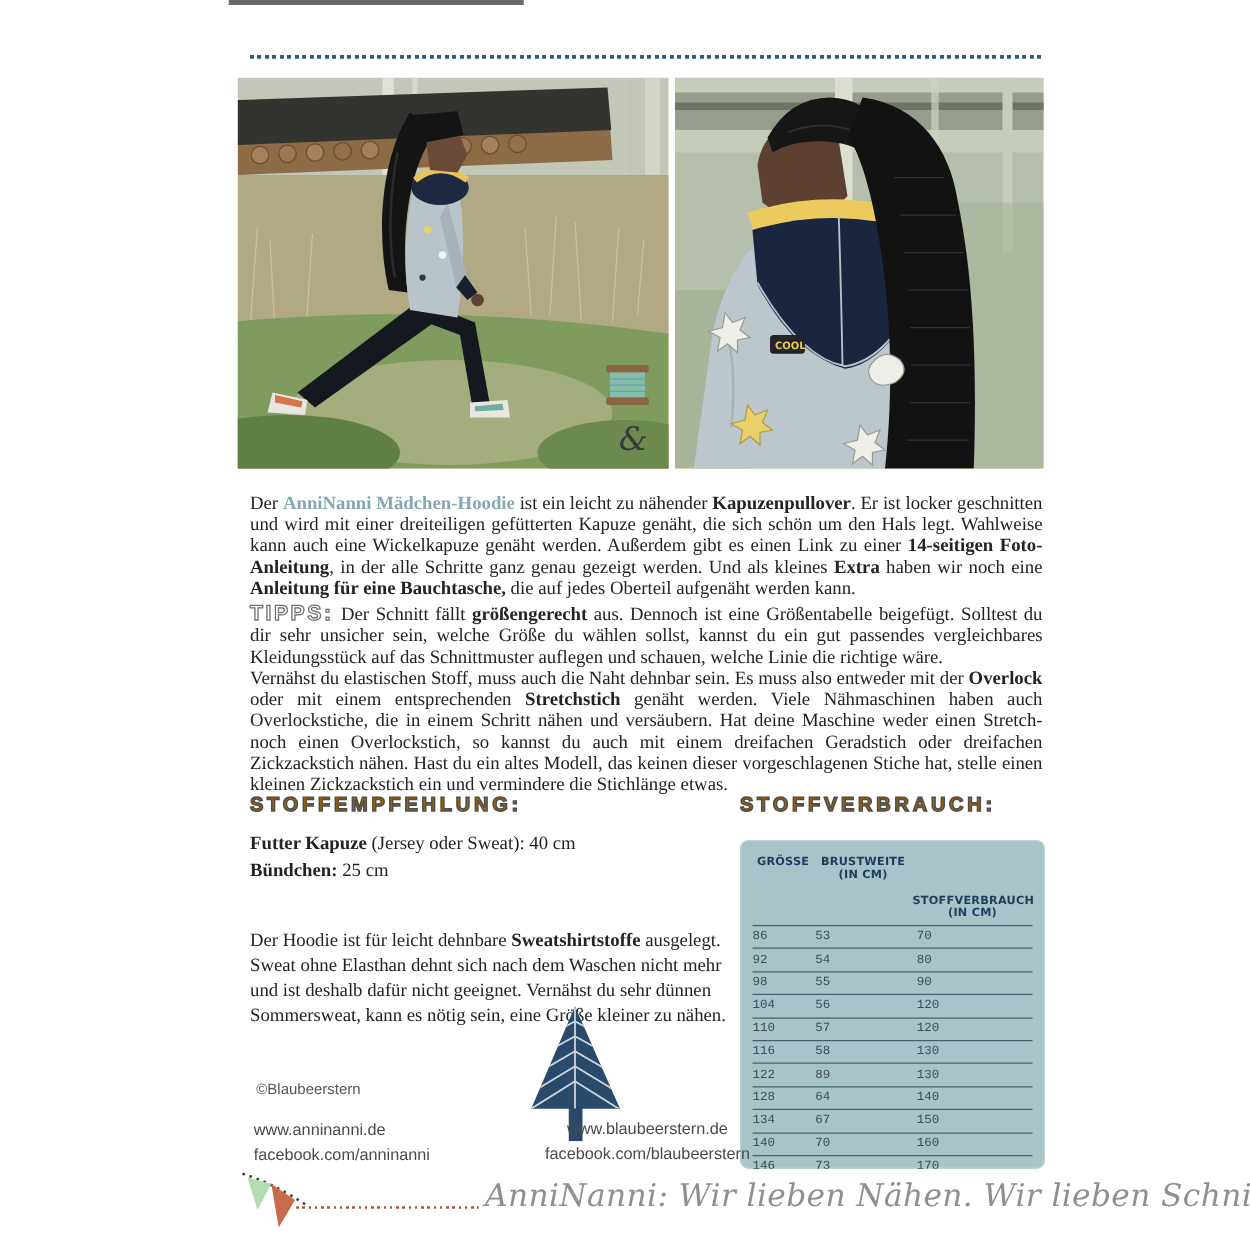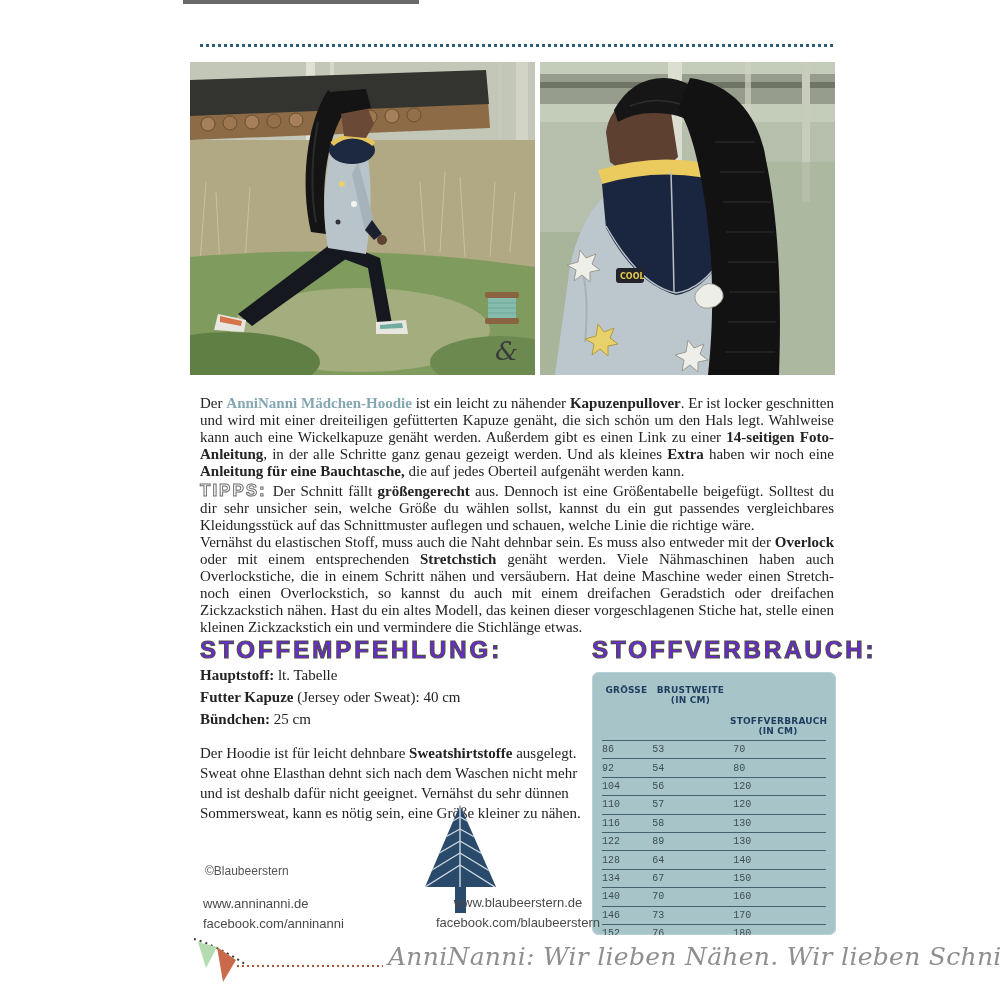--- a/index.html
+++ b/index.html
@@ -19,22 +19,22 @@
 
   
   .para{ text-align:justify; font-size:15px; line-height:17px; }
   .intro{left:200px;top:380px;width:634px;}
   .tipps{left:200px;top:482px;width:634px;}
   .tipps p{margin:0;}
   .b{font-weight:bold;}
   .brand{color:#84a7b2;font-weight:bold;}
 
   .hand-heading{
-    font-family:"Liberation Sans",sans-serif;font-weight:bold;font-size:24px;
-    letter-spacing:3px;color:#6d28d9;-webkit-text-stroke:1.2px #4d4d4d;white-space:nowrap;}
+    font-family:"Liberation Sans",sans-serif;font-weight:bold;font-size:16px;
+    letter-spacing:3px;color:#a16207;-webkit-text-stroke:1.2px #4d4d4d;white-space:nowrap;}
   @supports not (-webkit-text-stroke:1px #000){ .hand-heading{color:#4d4d4d;} }
   .tipps-label{
     font-family:"Liberation Sans",sans-serif;font-weight:bold;font-size:17px;
     letter-spacing:2px;color:#fff;-webkit-text-stroke:1px #6e6e6e;margin-right:6px;}
   @supports not (-webkit-text-stroke:1px #000){ .tipps-label{color:#6e6e6e;} }
 
   .h-empfehlung{left:200px;top:636px;}
   .h-verbrauch{left:592px;top:636px;}
 
   .empfehlung-lines{left:200px;top:664px;width:390px;font-size:15px;line-height:22px;}
@@ -201,21 +201,20 @@
 
 <div class="abs para tipps">
   <p><span class="tipps-label">TIPPS:</span><span><span>Der Schnitt fällt </span><span class="b">größengerecht</span><span> aus. Dennoch ist eine Größentabelle beigefügt. Solltest du dir sehr unsicher sein, welche Größe du wählen sollst, kannst du ein gut passendes vergleichbares Kleidungsstück auf das Schnittmuster auflegen und schauen, welche Linie die richtige wäre.</span></span></p>
   <p><span>Vernähst du elastischen Stoff, muss auch die Naht dehnbar sein. Es muss also entweder mit der </span><span class="b">Overlock</span><span> oder mit einem entsprechenden </span><span class="b">Stretchstich</span><span> genäht werden. Viele Nähmaschinen haben auch Overlockstiche, die in einem Schritt nähen und versäubern. Hat deine Maschine weder einen Stretch- noch einen Overlockstich, so kannst du auch mit einem dreifachen Geradstich oder dreifachen Zickzackstich nähen. Hast du ein altes Modell, das keinen dieser vorgeschlagenen Stiche hat, stelle einen kleinen Zickzackstich ein und vermindere die Stichlänge etwas.</span></p>
 </div>
 
 <div class="abs hand-heading h-empfehlung">STOFFEMPFEHLUNG:</div>
 <div class="abs hand-heading h-verbrauch">STOFFVERBRAUCH:</div>
 
 <div class="abs empfehlung-lines">
-  <div><span class="b">Hauptstoff:</span><span> lt. Tabelle</span></div>
   <div><span class="b">Futter Kapuze</span><span> (Jersey oder Sweat): 40 cm</span></div>
   <div><span class="b">Bündchen:</span><span> 25 cm</span></div>
 </div>
 
 <p class="abs para sweat-para"><span>Der Hoodie ist für leicht dehnbare </span><span class="b">Sweatshirtstoffe</span><span> ausgelegt. Sweat ohne Elasthan dehnt sich nach dem Waschen nicht mehr und ist deshalb dafür nicht geeignet. Vernähst du sehr dünnen Sommersweat, kann es nötig sein, eine Größe kleiner zu nähen.</span></p>
 
 <div class="abs table-box">
   <div class="t-head">
       <div class="t-hcell">GRÖSSE</div>
       <div class="t-hcell">BRUSTWEITE
@@ -226,20 +225,25 @@
   <div class="t-body">
       <div class="t-row">
         <div class="t-cell">86</div>
         <div class="t-cell">53</div>
         <div class="t-cell">70</div>
       </div>
       <div class="t-row">
         <div class="t-cell">92</div>
         <div class="t-cell">54</div>
         <div class="t-cell">80</div>
+      </div>
+      <div class="t-row">
+        <div class="t-cell">98</div>
+        <div class="t-cell">55</div>
+        <div class="t-cell">90</div>
       </div>
       <div class="t-row">
         <div class="t-cell">104</div>
         <div class="t-cell">56</div>
         <div class="t-cell">120</div>
       </div>
       <div class="t-row">
         <div class="t-cell">110</div>
         <div class="t-cell">57</div>
         <div class="t-cell">120</div>

